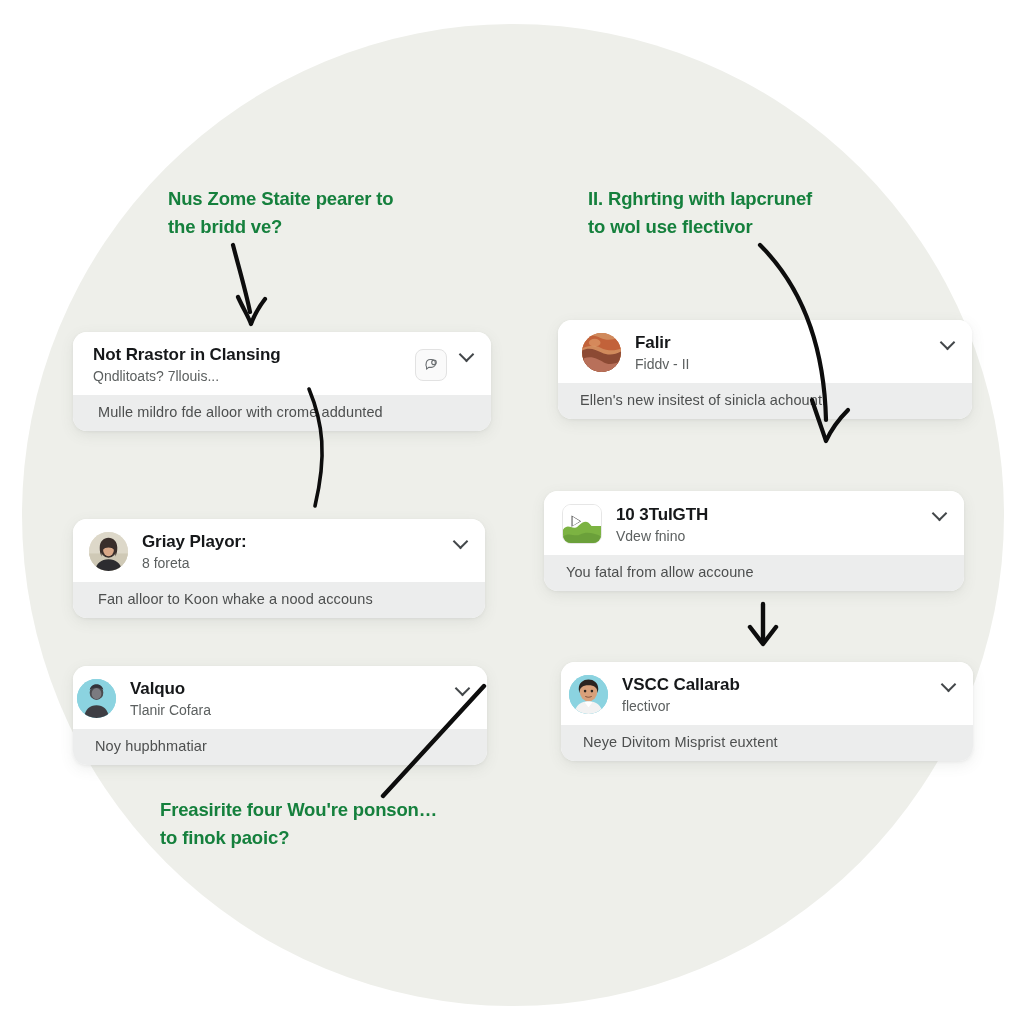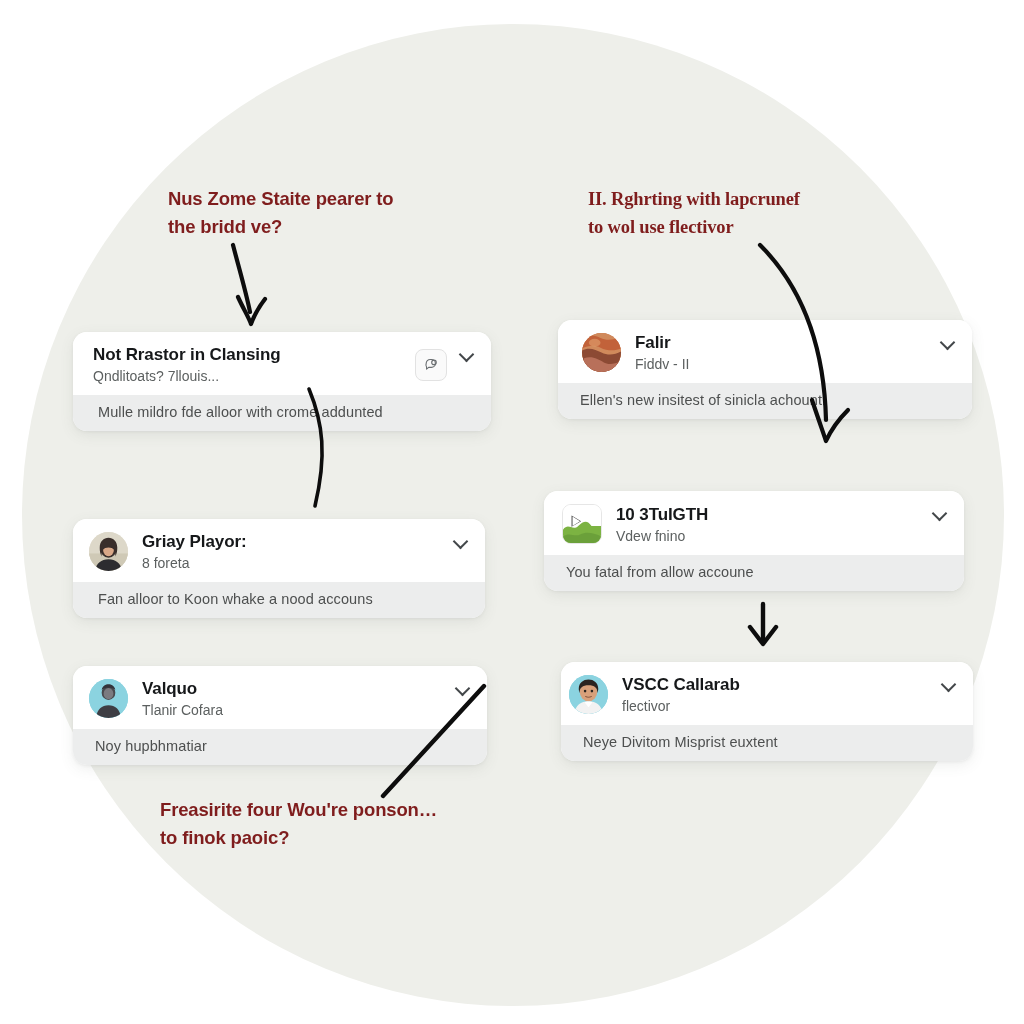--- a/index.html
+++ b/index.html
@@ -135,21 +135,21 @@
     border: 1px solid #e6e6e6;
     position: relative;
   }
   .video-thumb svg { display: block; width: 100%; height: 100%; }
 
   
   .caption {
     position: absolute;
     font-size: 18.5px;
     font-weight: bold;
-    color: #7f1d1d;
+    color: #15803d;
     line-height: 1.52;
     letter-spacing: -0.15px;
     white-space: pre-line;
   }
 
   
   .annot-layer {
     position: absolute;
     left: 0; top: 0;
     width: 1024px;
@@ -160,21 +160,21 @@
 </head>
 <body>
 
 <div id="stage">
 
   <div class="backdrop-circle"></div>
 
   <div class="caption" style="left:168px; top:185px; width:330px;">Nus Zome Staite pearer to
 the bridd ve?</div>
 
-  <div class="caption" style="left:588px; top:185px; width:340px;font-family:Liberation Serif, serif;">II. Rghrting with lapcrunef
+  <div class="caption" style="left:588px; top:185px; width:340px;">II. Rghrting with lapcrunef
 to wol use flectivor</div>
 
   <div class="caption" style="left:160px; top:796px; width:360px;">Freasirite four Wou're ponson…
    to finok pa­oic?</div>
 
   <div class="card" style="left:73px; top:332px; width:418px;">
     <div class="card-head">
       <div class="card-text-block">
         <div class="card-title">Not Rrastor in Clansing</div>
         <div class="card-sub">Qndlitoats? 7llouis...</div>
@@ -207,21 +207,21 @@
       <div class="card-text-block">
         <div class="card-title">Griay Playor:</div>
         <div class="card-sub">8 foreta</div>
       </div>
       <div class="chevron"></div>
     </div>
     <div class="card-foot">Fan alloor to Koon whake a nood accouns</div>
   </div>
 
   <div class="card" style="left:73px; top:666px; width:414px;">
-    <div class="card-head" style="padding-left:16px;">
+    <div class="card-head" style="padding-left:4px;">
       <div class="avatar" style="background:#8bd3e0;">
         <svg viewBox="0 0 40 40" preserveAspectRatio="xMidYMid slice">
           <rect width="40" height="40" fill="#8bd3e0"></rect>
           <ellipse cx="20" cy="14" rx="7" ry="7.5" fill="#4a4a4e"></ellipse>
           <ellipse cx="20" cy="15" rx="5" ry="5.8" fill="#7b7b80"></ellipse>
           <path d="M7 40c1.5-9 6-13 13-13s11.5 4 13 13z" fill="#3e3e44"></path>
           <path d="M13 11c1-4 4-5.5 7-5.5s6 1.5 7 5.5c-2-1.5-4-2-7-2s-5 .5-7 2z" fill="#33333a"></path>
         </svg>
       </div>
       <div class="card-text-block">

